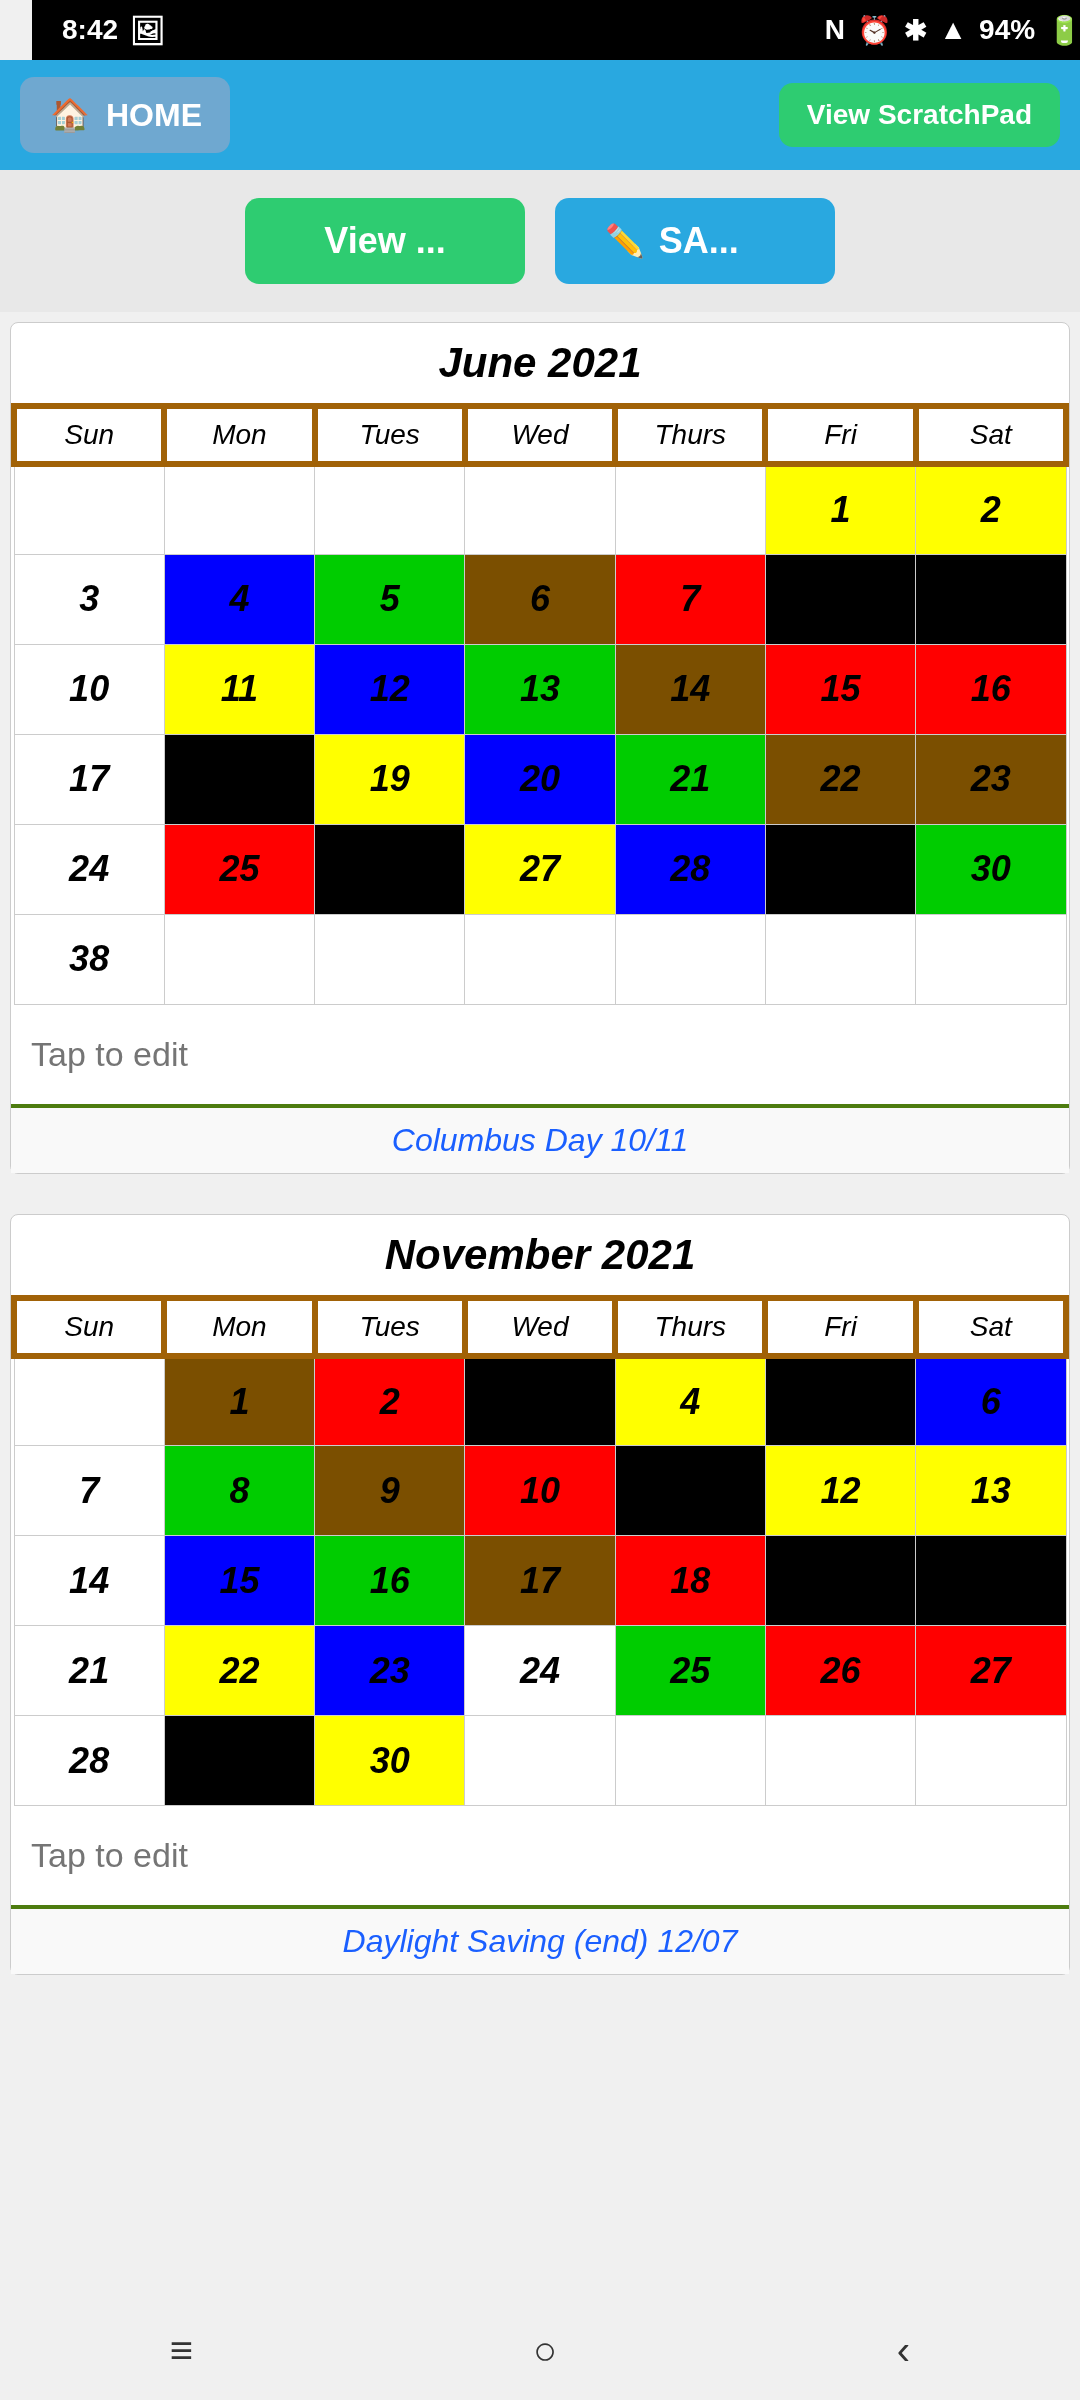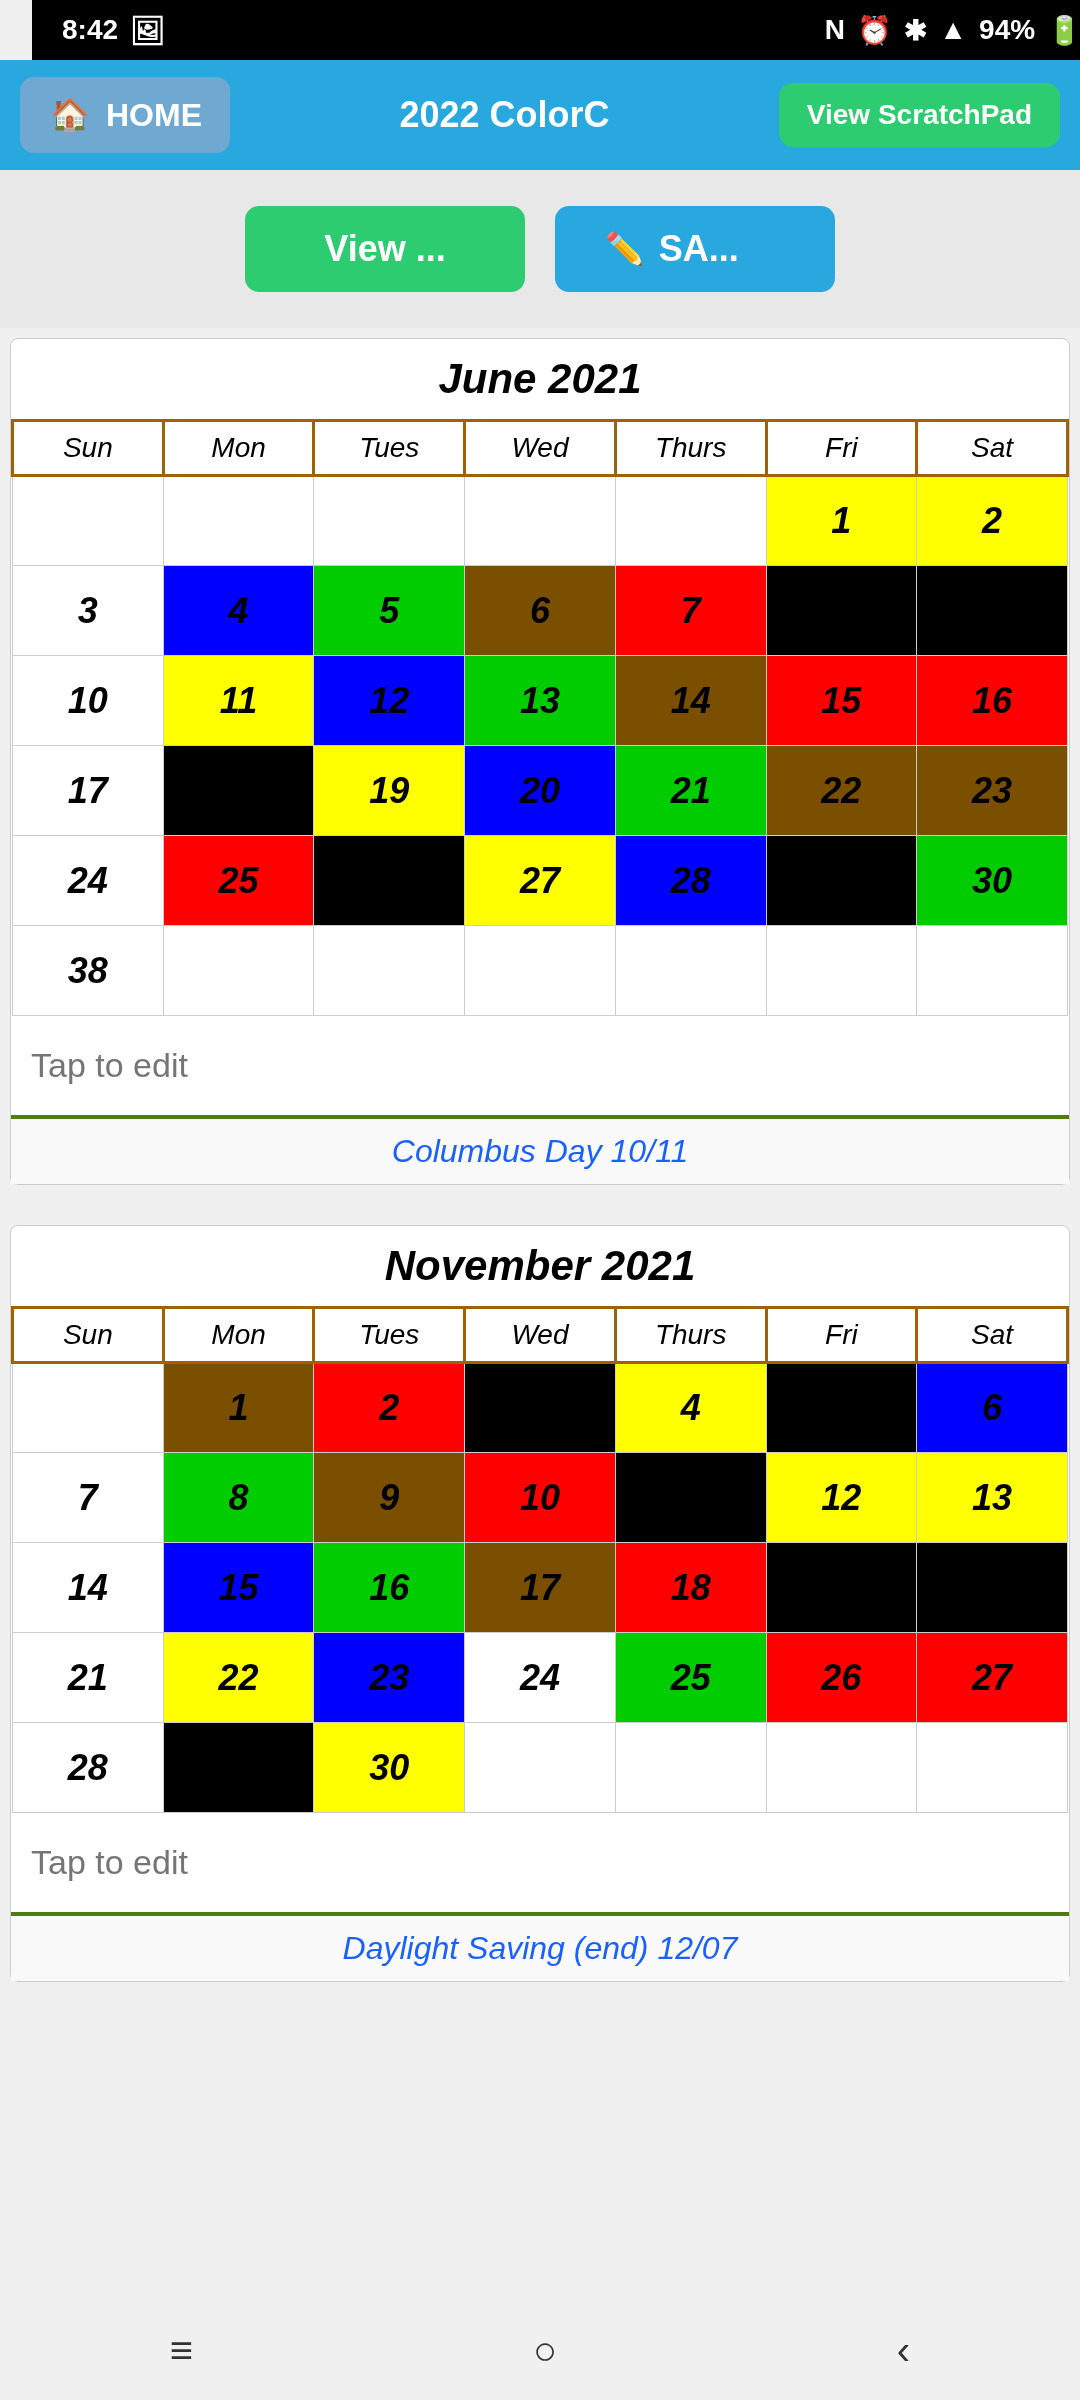--- a/index.html
+++ b/index.html
@@ -78,21 +78,21 @@
     }
 
     
     .toolbar {
       width: 100%;
       background: #e8e8e8;
       display: flex;
       align-items: center;
       justify-content: center;
       gap: 30px;
-      padding: 36px 20px;
+      padding: 28px 20px;
     }
     .view-btn {
       background: #2ecc71;
       border: none;
       border-radius: 14px;
       padding: 22px 60px;
       color: white;
       font-size: 36px;
       font-weight: bold;
       cursor: pointer;
@@ -137,21 +137,21 @@
     .cal-grid {
       width: 100%;
       border-collapse: collapse;
     }
     .cal-grid th {
       font-size: 28px;
       font-style: italic;
       font-weight: normal;
       text-align: center;
       padding: 10px 4px;
-      border: 3px solid #a16207;
+      border: 6px solid #a16207;
       color: #000;
       width: calc(100%/7);
     }
     .cal-grid td {
       width: calc(100%/7);
       height: 90px;
       text-align: center;
       vertical-align: middle;
       font-size: 36px;
       font-weight: bold;
@@ -275,21 +275,20 @@
     <span>94%</span>
     <span>🔋</span>
   </div>
 </div>
 
 <div class="app-header">
   <button class="home-btn">
     <span class="home-icon">🏠</span>
     <span>HOME</span>
   </button>
-  <span class="header-title">2022 ColorC</span>
   <button class="scratchpad-btn">
     <span>View ScratchPad</span>
   </button>
 </div>
 
 <div class="toolbar">
   <button class="view-btn">
     <span>View ...</span>
   </button>
   <button class="sa-btn">

